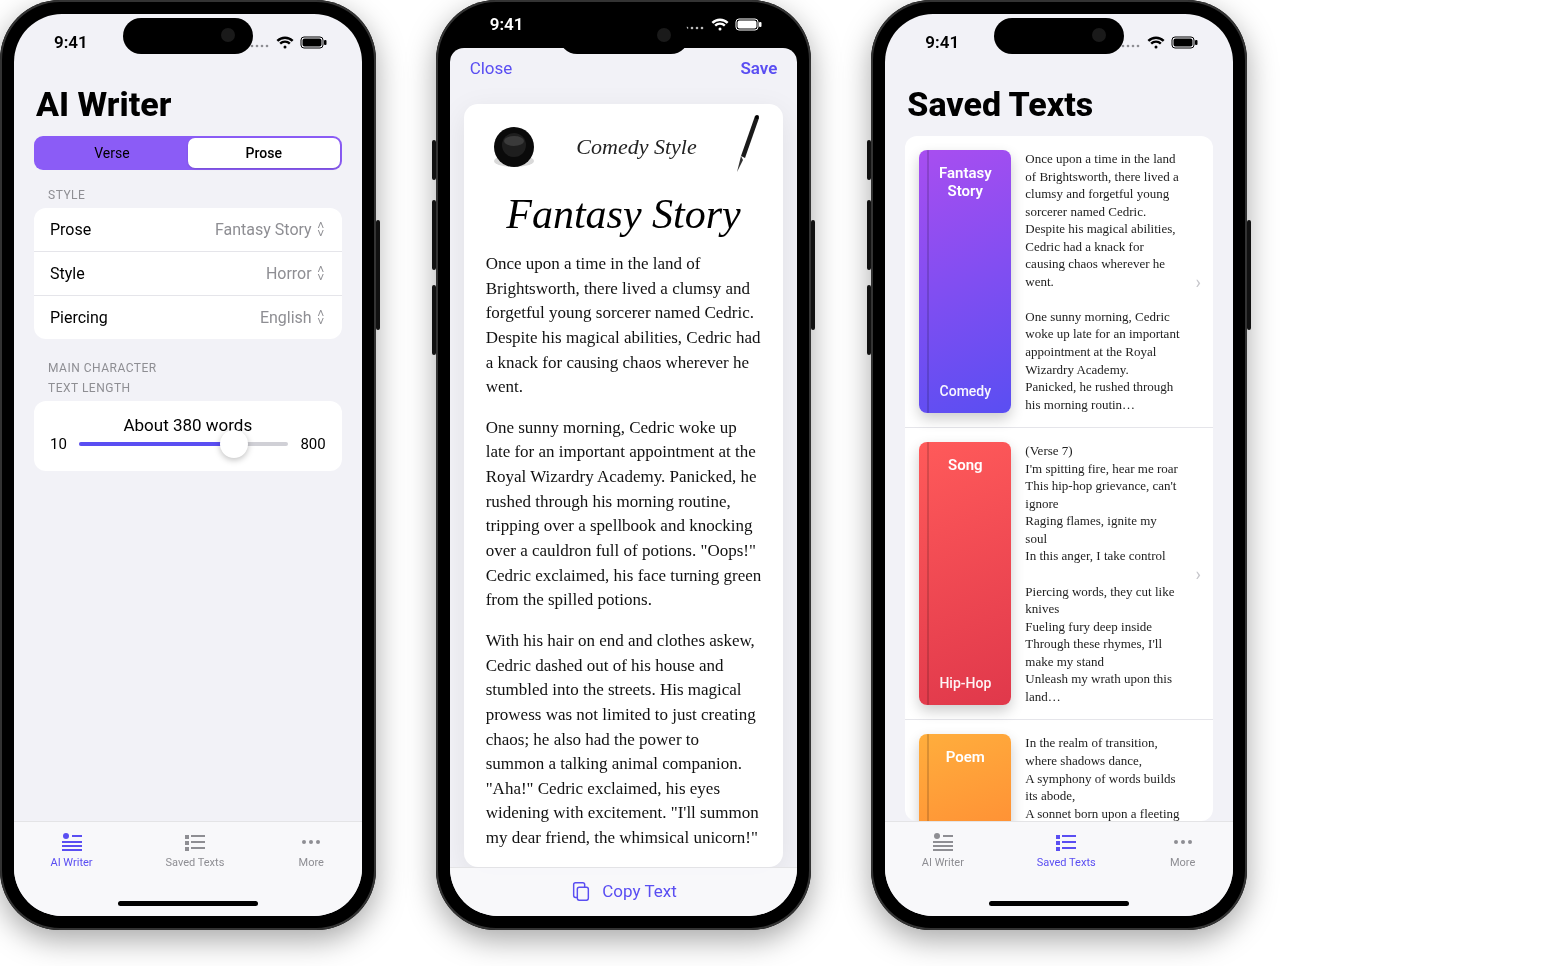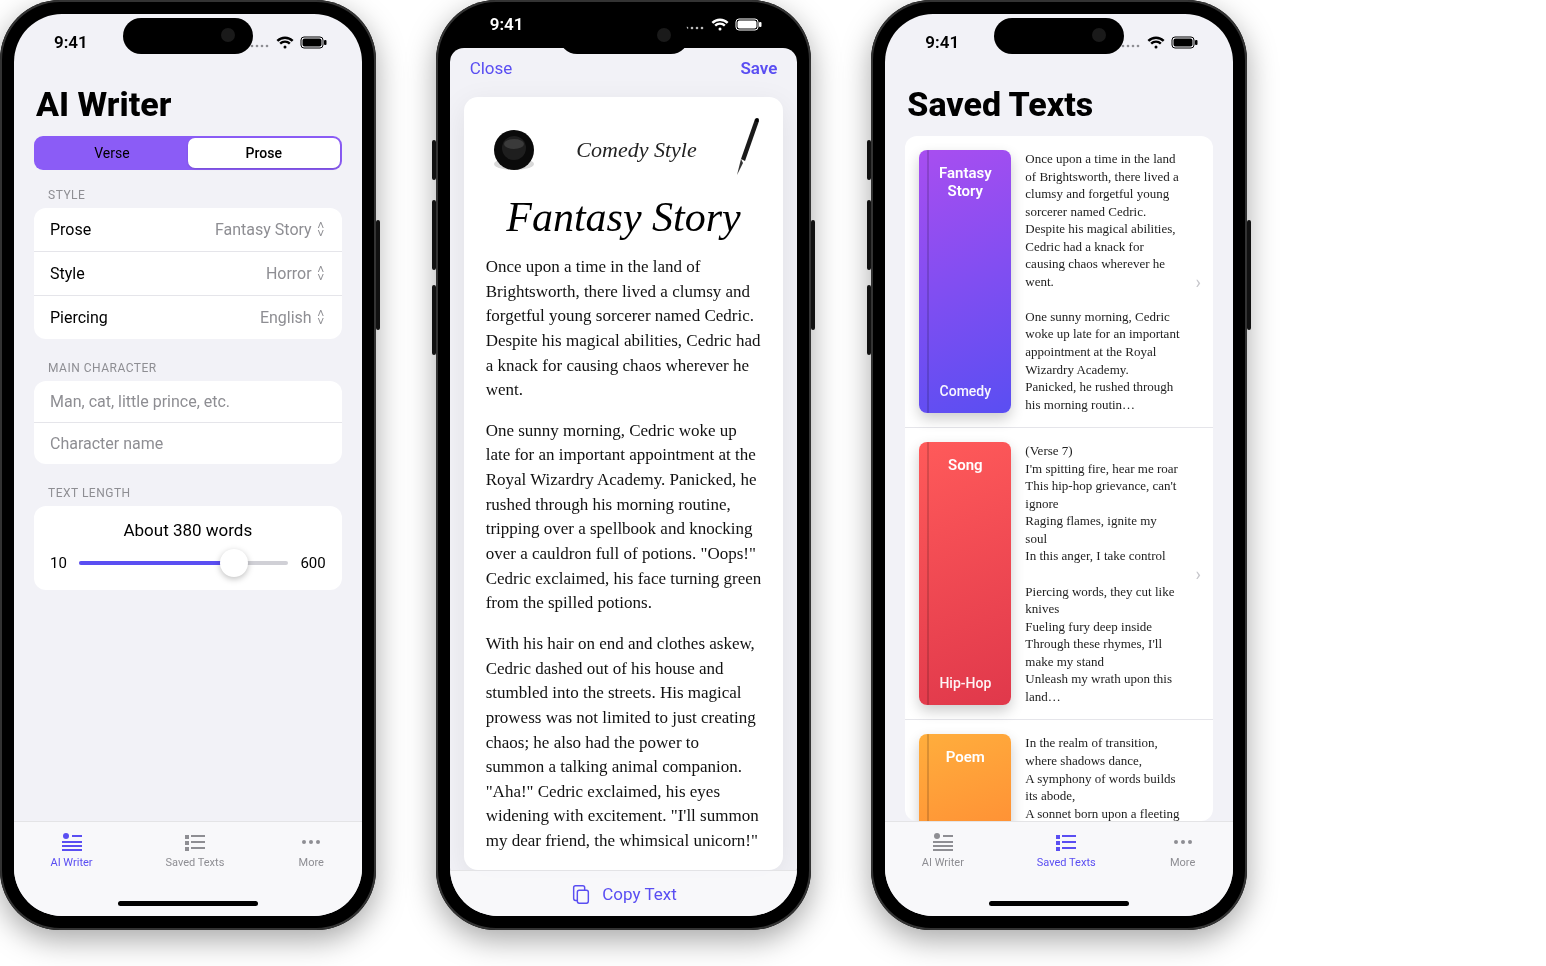--- a/index.html
+++ b/index.html
@@ -44,41 +44,41 @@
   .row{display:flex;align-items:center;justify-content:space-between;padding:12px 16px;border-bottom:1px solid var(--border);}
   .row:last-child{border-bottom:none;}
   .row .k{font-size:16px;}
   .row .v{font-size:16px;color:var(--muted);display:flex;align-items:center;gap:4px;}
   .chev-v{width:10px;text-align:center;color:var(--muted);font-size:12px;line-height:8px;}
 
   .inputrow{padding:11px 16px;color:var(--muted);font-size:16px;border-bottom:1px solid var(--border);}
   .inputrow:last-child{border-bottom:none;}
 
   .slider-card{margin:0 20px 22px;background:var(--card);border-radius:12px;padding:14px 16px 18px;}
-  .about{text-align:center;font-size:17px;margin-bottom:14px;}
+  .about{text-align:center;font-size:17px;margin-bottom:0;}
   .slider-line{display:flex;align-items:center;gap:12px;}
   .slider-line .num{font-size:15px;}
   .track{flex:1;height:4px;background:#d0d0d6;border-radius:3px;position:relative;}
   .track .fill{position:absolute;left:0;top:0;bottom:0;background:var(--accent2);border-radius:3px;}
   .thumb{position:absolute;top:50%;width:28px;height:28px;background:#fff;border-radius:50%;transform:translate(-50%,-50%);box-shadow:0 2px 6px rgba(0,0,0,.25);}
 
   .cta{margin:0 20px 10px;background:var(--accent2);color:#fff;border-radius:14px;padding:16px;display:flex;align-items:center;justify-content:center;gap:10px;font-size:17px;font-weight:600;cursor:pointer;}
 
   .tabbar{height:86px;background:rgba(248,248,250,.95);border-top:1px solid rgba(0,0,0,.08);display:flex;align-items:flex-start;justify-content:space-around;padding-top:8px;position:relative;}
   .tabbar .tab{display:flex;flex-direction:column;align-items:center;gap:2px;color:var(--muted);font-size:11px;cursor:pointer;}
   .tabbar .tab.active{color:var(--accent2);}
   .tabbar .tab svg{width:28px;height:24px;}
   .homebar{position:absolute;bottom:10px;left:50%;transform:translateX(-50%);width:140px;height:5px;border-radius:4px;background:#000;}
 
   
   .modalhdr{display:flex;justify-content:space-between;padding:10px 20px 14px;font-size:17px;}
   .modalhdr .btn{color:var(--accent2);cursor:pointer;}
   .modalhdr .save{font-weight:600;}
   .sheetbg{position:absolute;left:0;right:0;top:60px;height:20px;background:#e6e6eb;border-radius:14px 14px 0 0;}
-  .paper{margin:5px 14px 0;background:#fff;border-radius:14px;box-shadow:0 8px 30px rgba(0,0,0,.08);padding:16px 22px 0;flex:1;overflow:hidden;font-family:var(--serif);}
+  .paper{margin:12px 14px 0;background:#fff;border-radius:14px;box-shadow:0 8px 30px rgba(0,0,0,.08);padding:6px 22px 0;flex:1;overflow:hidden;font-family:var(--serif);}
   .deco{display:flex;align-items:center;justify-content:space-between;height:74px;}
   .script{font-family:"Brush Script MT","Segoe Script",cursive;font-size:22px;font-style:italic;color:#222;}
   .ptitle{font-family:"Brush Script MT","Segoe Script",cursive;font-size:42px;text-align:center;margin:6px 0 14px;font-style:italic;}
   .prose{font-size:17px;line-height:1.45;color:#111;}
   .prose p{margin:0 0 16px;}
   .copybar{background:rgba(248,248,250,.96);border-top:1px solid rgba(0,0,0,.08);padding:12px 0 34px;display:flex;align-items:center;justify-content:center;gap:10px;color:var(--accent2);font-size:17px;cursor:pointer;}
 
   
   .listwrap{margin:0 20px;background:var(--card);border-radius:12px;overflow:hidden;}
   .saveditem{display:flex;gap:14px;padding:14px 12px 14px 14px;border-bottom:1px solid var(--border);align-items:stretch;cursor:pointer;}
@@ -155,35 +155,31 @@
         <div class="row">
           <span class="k">Piercing</span>
           <span class="v">
                 <span>English</span>
             <span class="chev-v">˄<br>˅</span>
               </span>
         </div>
       </div>
 
       <div class="hlabel">MAIN CHARACTER</div>
-      <div class="group">
-        <div class="inputrow">Man, cat, little prince, etc.</div>
-        <div class="inputrow">Character name</div>
-      </div>
 
       <div class="hlabel">TEXT LENGTH</div>
       <div class="slider-card">
         <div class="about">About 380 words</div>
         <div class="slider-line">
           <span class="num">10</span>
           <div class="track">
             <div class="fill" style="width:74%"></div>
             <div class="thumb" style="left:74%"></div>
           </div>
-          <span class="num">600</span>
+          <span class="num">800</span>
         </div>
       </div>
 
       <div style="flex:1"></div>
 
     </div>
 
     <div class="tabbar">
       <div class="tab active">
         <svg viewBox="0 0 24 24" fill="currentColor">

